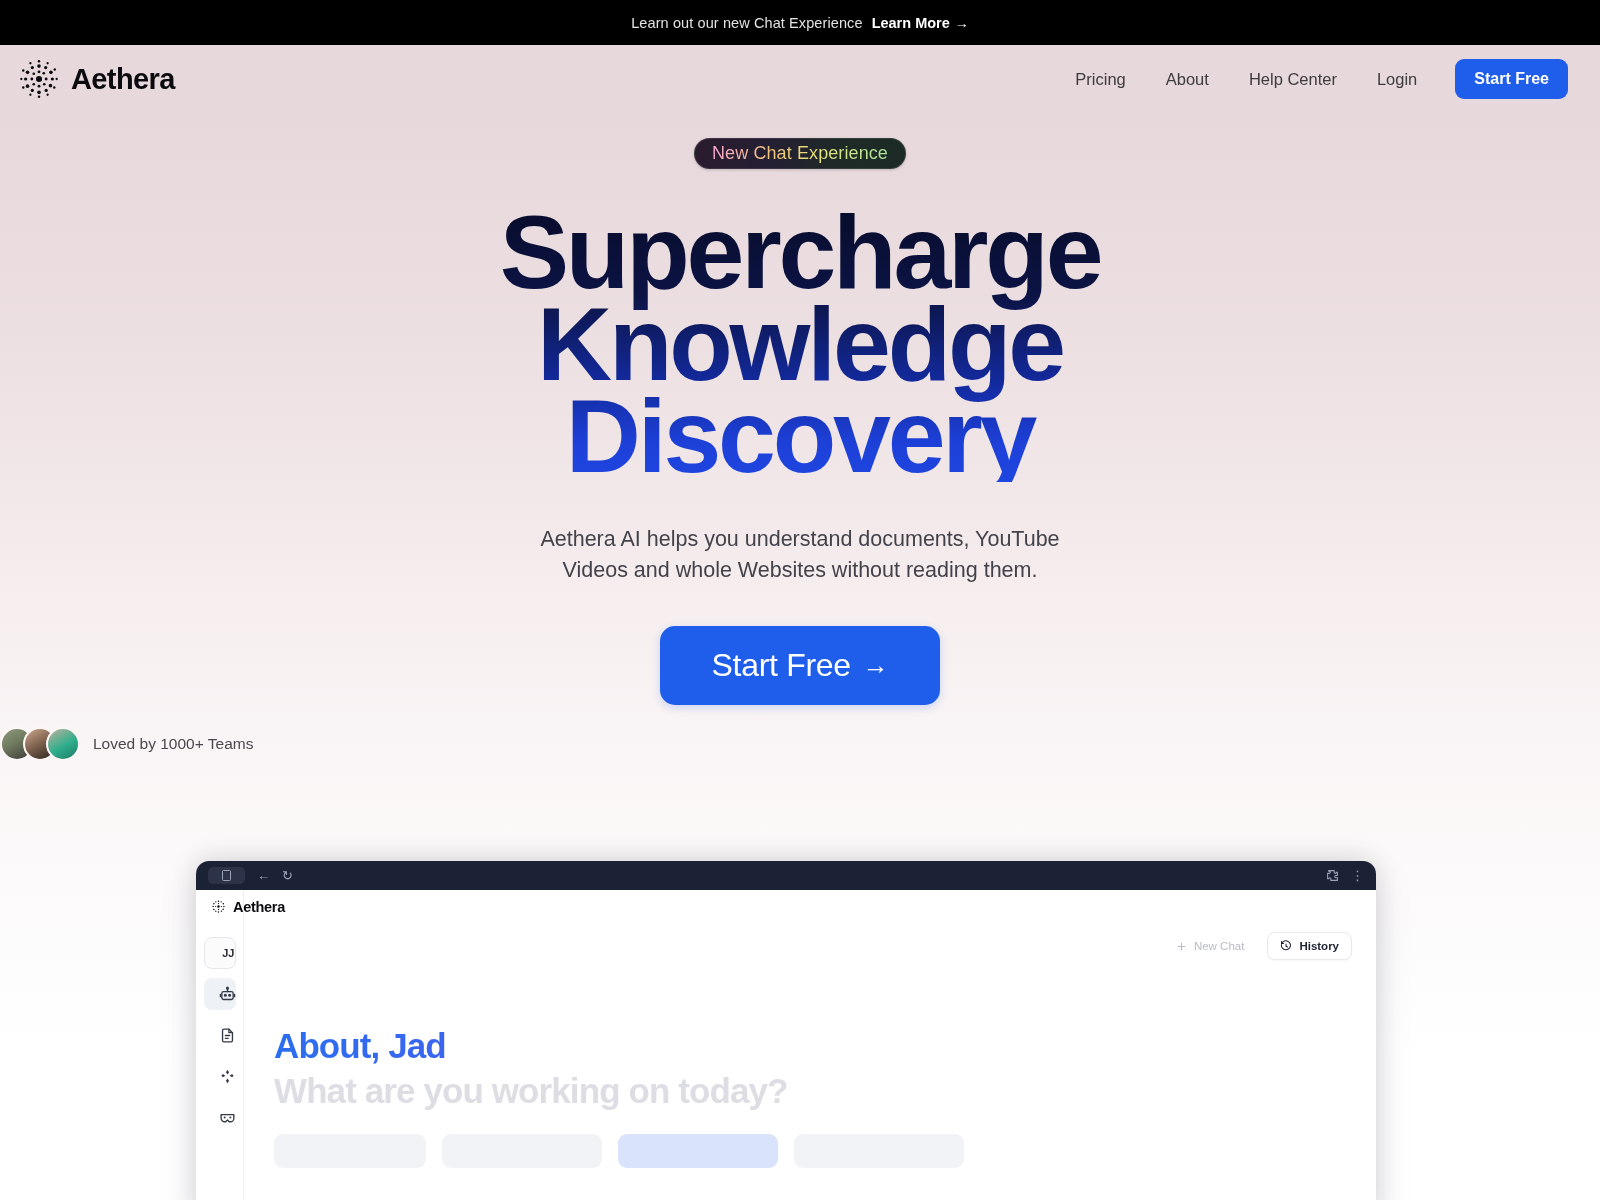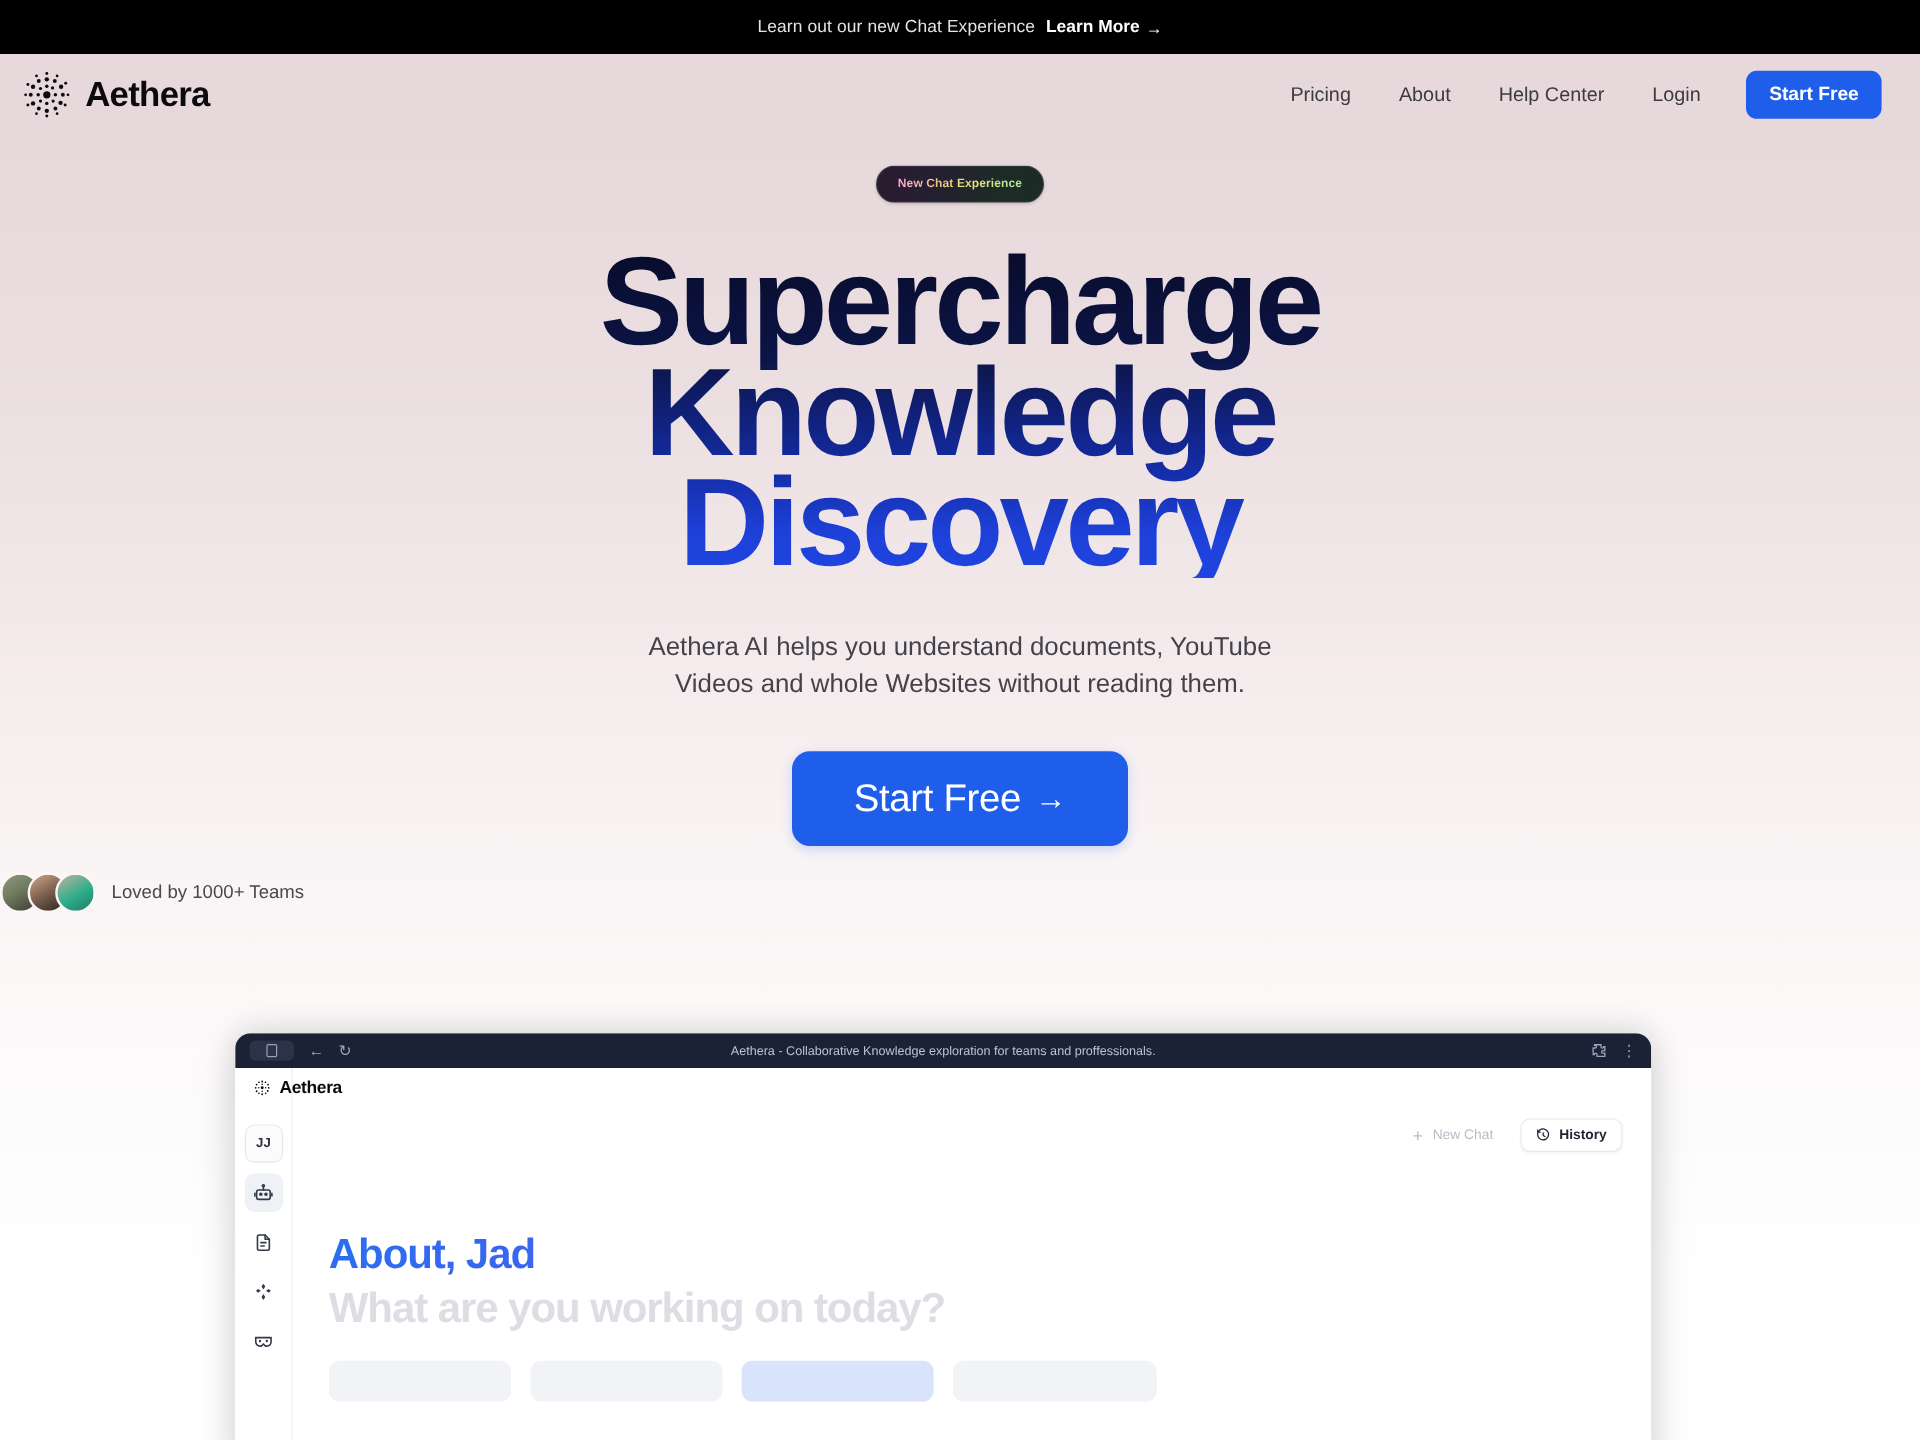--- a/index.html
+++ b/index.html
@@ -67,21 +67,21 @@
   .hero { text-align:center; padding-top:25px; position:relative; z-index:10; }
 
   .badge {
     display:inline-flex; align-items:center; justify-content:center;
     height:31px; padding:0 17px; border-radius:16px;
     background:linear-gradient(100deg,#2b1b2e 0%,#241f33 35%,#1e2a26 70%,#1c2b25 100%);
     border:1px solid rgba(255,255,255,.10);
     box-shadow:0 1px 3px rgba(0,0,0,.18);
   }
   .badge-text {
-    font-size:10px; font-weight:700; letter-spacing:.1px;
+    font-size:18px; font-weight:400; letter-spacing:.1px;
     background:linear-gradient(95deg,#f9a8d4 0%,#f2c57c 33%,#e9e37a 60%,#a9e6a0 100%);
     -webkit-background-clip:text; background-clip:text;
     -webkit-text-fill-color:transparent; color:transparent;
   }
 
   .headline {
     margin-top:37px;
     font-size:104px; font-weight:800; line-height:.885;
     letter-spacing:-3.2px;
     background:linear-gradient(to bottom,#080c2a 0%,#0c1446 33%,#132a9e 64%,#1d40d8 86%,#1f46e0 100%);
@@ -156,21 +156,21 @@
   }
   .rail-logo {
     position:absolute; left:14px; top:37px;
     display:flex; align-items:center; gap:6px;
   }
   .rail-logo-mark { width:17px; height:17px; }
   .rail-logo-name { font-size:14.5px; font-weight:800; color:#0b0b0f; letter-spacing:-.3px; }
 
   .rail-btn {
     width:32px; height:32px; border-radius:8px;
-    display:flex; align-items:center; justify-content:center;
+    display:flex; align-items:center; justify-content:flex-end;
     color:#3c4250; cursor:pointer;
   }
   .rail-btn.avatar-btn {
     border:1px solid #e4e7eb; background:#fbfbfc;
     font-size:11px; font-weight:600; color:#2b2f39;
   }
   .rail-btn.active { background:#eef1f6; }
 
   .mock-main { flex:1; position:relative; padding:19px 24px 0 24px; }
 
@@ -304,21 +304,20 @@
   </div>
 
   <div class="mock">
 
     <div class="mock-chrome">
       <div class="chrome-tabpill">
         <div class="doc"></div>
       </div>
       <span class="chrome-ico">←</span>
       <span class="chrome-ico">↻</span>
-      <div class="chrome-title">Aethera - Collaborative Knowledge exploration for teams and proffessionals.</div>
       <div class="chrome-right">
         <svg width="13" height="13" viewBox="0 0 24 24" fill="none" stroke="#9aa4bb" stroke-width="2">
           <path d="M9 3h6v3a2 2 0 1 0 4 0h2v6h-3a2 2 0 1 0 0 4h3v5H9v-3a2 2 0 1 0-4 0H3V8h3a2 2 0 1 0 0-4H5V3z"></path>
         </svg>
         <span class="chrome-ico">⋮</span>
       </div>
     </div>
 
     <div class="mock-body">
 

